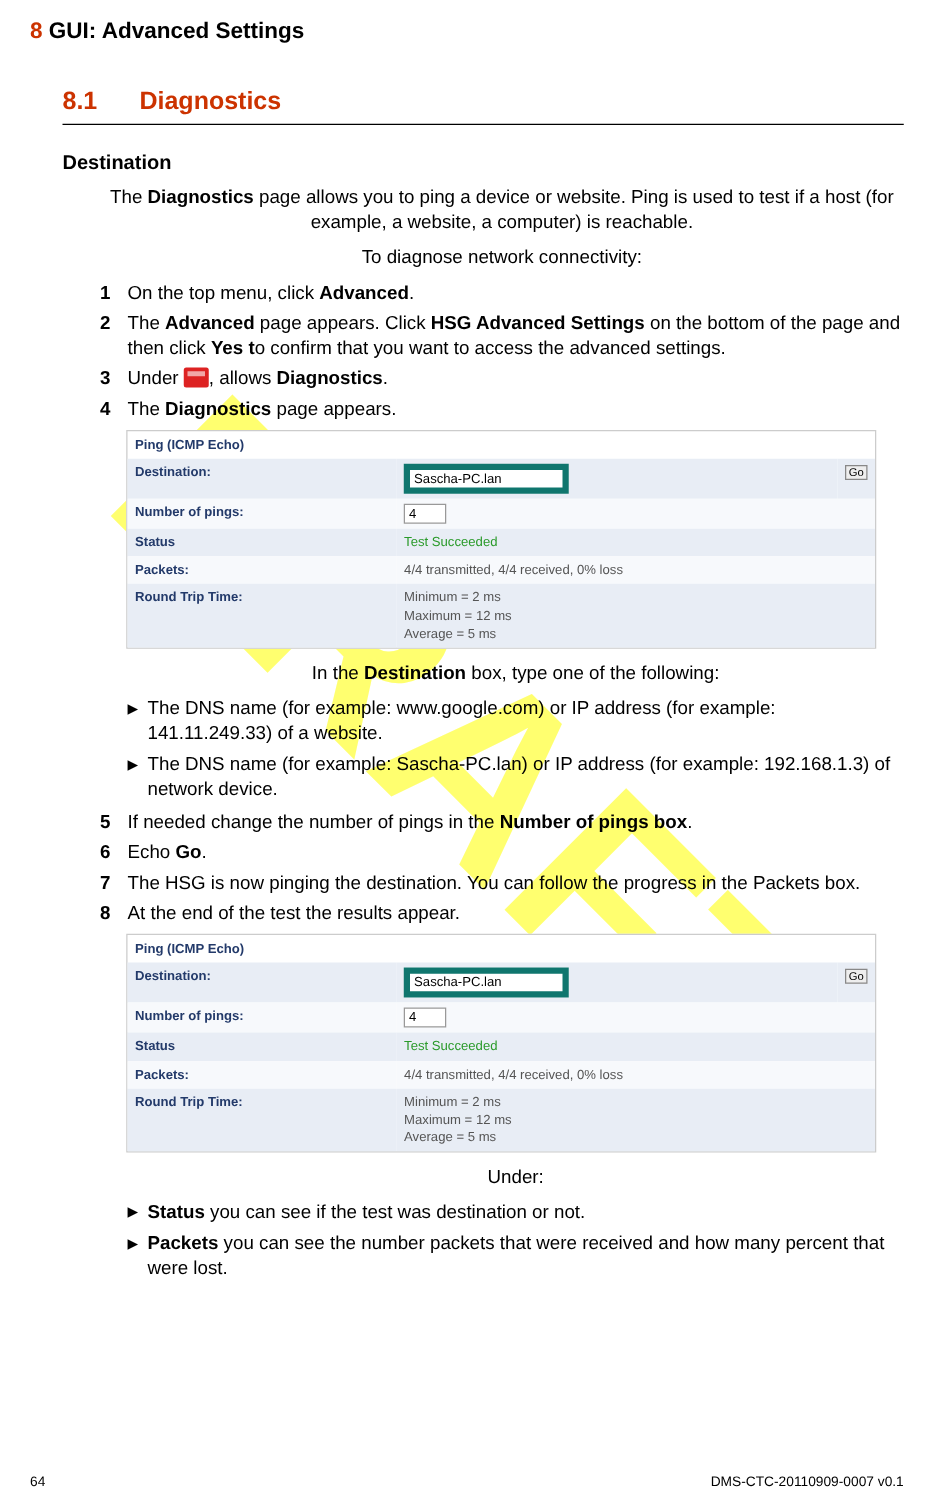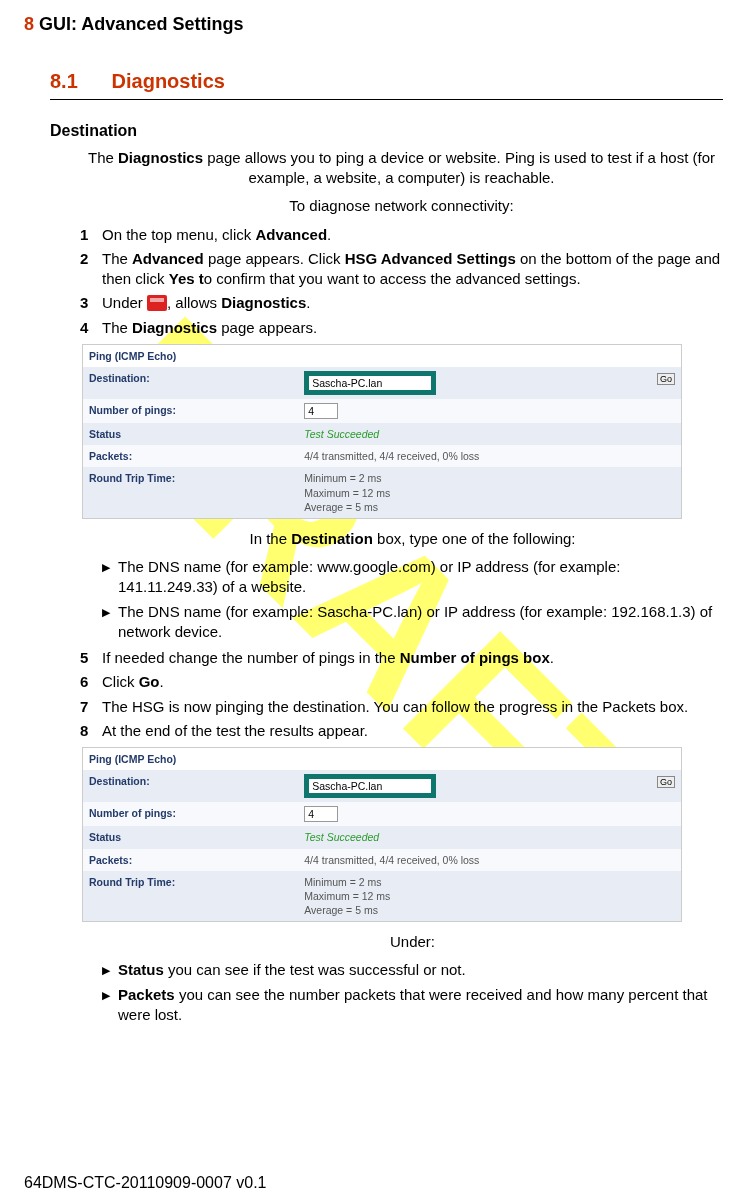--- a/index.html
+++ b/index.html
@@ -54,21 +54,21 @@
     width: 20px; height: 16px;
     background: #d22; border-radius: 2px;
     vertical-align: -3px;
     position: relative;
   }
   .icon-toolbox::after {
     content:""; position:absolute; top:3px; left:3px; right:3px; height:4px;
     background:#fff; opacity:0.6;
   }
   .screenshot {
-    margin: 6px 0 10px 58px;
+    margin: 6px 0 10px 77px;
     border: 1px solid #ccc;
     font-family: Verdana, Arial, sans-serif;
     font-size: 10.5px;
     width: 600px;
     background: #fff;
   }
   .screenshot .hdr {
     font-weight: 700; color: #233a6a; padding: 4px 6px;
   }
   .screenshot table { width: 100%; border-collapse: collapse; }
@@ -80,27 +80,28 @@
   .screenshot td.val input.txt {
     border:5px solid #0f766e; font-size:10.5px; padding:1px 3px; background:#fff; width:132px;
   }
   .screenshot td.val input.num {
     border:1px solid #999; font-size:10.5px; padding:1px 3px; background:#fff; width:34px;
   }
   .screenshot td.go { width:20px; text-align:right; }
   .screenshot td.go button {
     font-size:9px; padding:0 2px; border:1px solid #888; background:#eee; cursor:pointer;
   }
-  .succ { color:#2a9a2a !important;font-style:italic;}
+  .succ { color:#2a9a2a !important;}
   .footer {
     position: absolute; bottom: 10px; left: 24px; right: 24px;
-    display: flex; 
-    font-size: 16px; color:#000;
+    display: flex; justify-content: space-between;
+    font-size: 11px; color:#000;
     z-index: 2;
     border-top: none;
+    gap: 40px;
   }
 </style>
 </head>
 <body>
 
 <div class="watermark">DRAFT</div>
 
 <div class="page">
 
   <div class="chapter-title">
@@ -188,21 +189,21 @@
       </div>
   </div>
 
   <ol class="steps">
     <li>
       <span class="n">5</span>
       <span class="t"><span>If needed change the number of pings in the </span><strong>Number of pings box</strong><span>.</span></span>
     </li>
     <li>
       <span class="n">6</span>
-      <span class="t"><span>Click </span><strong>Go</strong><span>.</span></span>
+      <span class="t"><span>Echo </span><strong>Go</strong><span>.</span></span>
     </li>
     <li>
       <span class="n">7</span>
       <span class="t">The HSG is now pinging the destination. You can follow the progress in the Packets box.</span>
     </li>
     <li>
       <span class="n">8</span>
       <span class="t">At the end of the test the results appear.</span>
     </li>
   </ol>
@@ -238,21 +239,21 @@
       </tr>
     </tbody>
       </table>
   </div>
 
   <p class="para" style="margin-left:78px">Under:</p>
 
   <div class="sublist">
     <div class="item">
         <span class="tri">▶</span>
-        <span class="txt"><strong>Status</strong><span> you can see if the test was successful or not.</span></span>
+        <span class="txt"><strong>Status</strong><span> you can see if the test was destination or not.</span></span>
       </div>
     <div class="item">
         <span class="tri">▶</span>
         <span class="txt"><strong>Packets</strong><span> you can see the number packets that were received and how many percent that were lost.</span></span>
       </div>
   </div>
 
 </div>
 
 <div class="footer">

